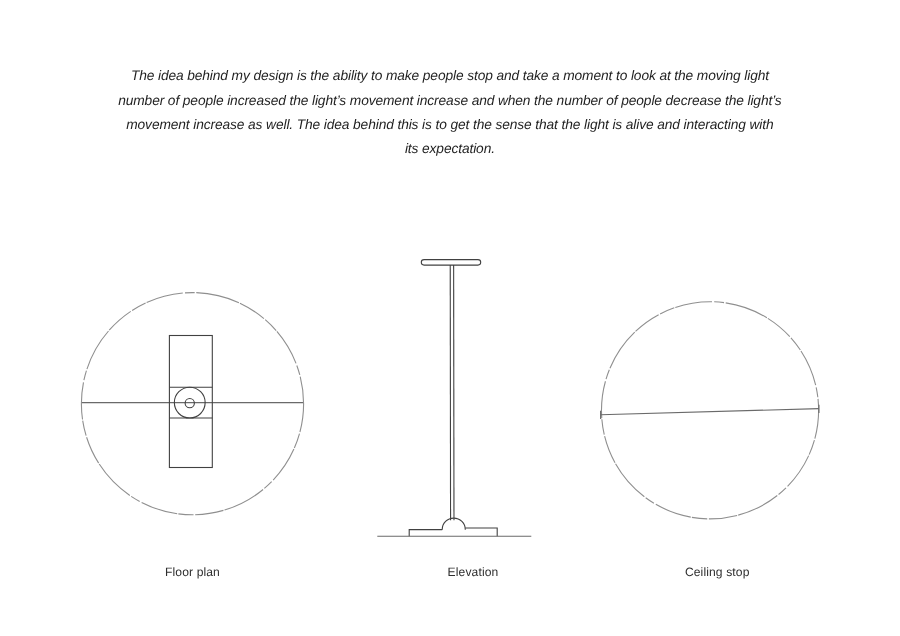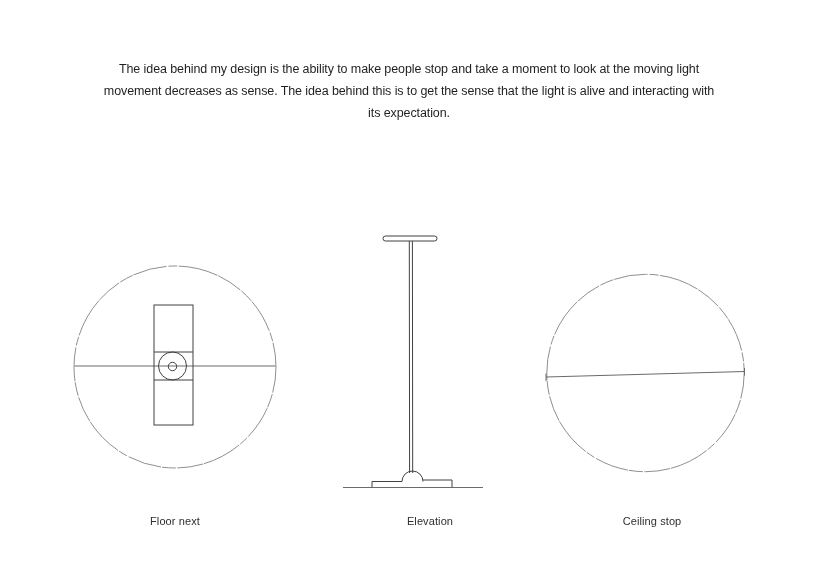--- a/index.html
+++ b/index.html
@@ -22,20 +22,21 @@
     width: 648px;
     text-align: center;
     color: #1f1f1f;
     font-size: 12.5px;
     letter-spacing: -0.1px;
   }
   .intro .line {
     height: 22px;
     line-height: 22px;
     white-space: nowrap;
+    font-style: italic;
   }
   .drawings-svg {
     position: absolute;
     left: 0;
     top: 0;
     width: 818px;
     height: 578px;
   }
   .sketch-faint {
     fill: none;
@@ -67,21 +68,22 @@
   .label-elev    { left: 413px; margin-left: 17px; }
   .label-ceiling { left: 652px; }
 </style>
 </head>
 <body>
 
 <div class="page">
 
   <div class="intro">
     <div class="line">The idea behind my design is the ability to make people stop and take a moment to look at the moving light</div>
-    <div class="line">movement decreases as sense. The idea behind this is to get the sense that the light is alive and interacting with</div>
+    <div class="line">number of people increased the light’s movement increase and when the number of people decrease the light’s</div>
+    <div class="line">movement increase as well. The idea behind this is to get the sense that the light is alive and interacting with</div>
     <div class="line">its expectation.</div>
   </div>
 
   <svg class="drawings-svg" viewBox="0 0 818 578" aria-hidden="true">
 
     <g>
       <circle class="sketch-faint" cx="175" cy="367" r="101"></circle>
       <line class="sketch-mid" x1="74.5" y1="366" x2="275.5" y2="366"></line>
       <rect class="sketch-dark" x="154" y="305" width="39" height="120"></rect>
       <line class="sketch-dark" x1="154" y1="352" x2="193" y2="352"></line>
@@ -101,17 +103,17 @@
     </g>
 
     <g>
       <circle class="sketch-faint" cx="645.5" cy="373" r="98.7"></circle>
       <line class="sketch-mid" x1="546" y1="377" x2="744.5" y2="371.5"></line>
       <line class="sketch-mid" x1="546" y1="373.5" x2="546" y2="381"></line>
       <line class="sketch-mid" x1="744.5" y1="368" x2="744.5" y2="375.5"></line>
     </g>
   </svg>
 
-  <div class="drawing-label label-floor">Floor next</div>
+  <div class="drawing-label label-floor">Floor plan</div>
   <div class="drawing-label label-elev">Elevation</div>
   <div class="drawing-label label-ceiling">Ceiling stop</div>
 
 </div>
 
 </body></html>

